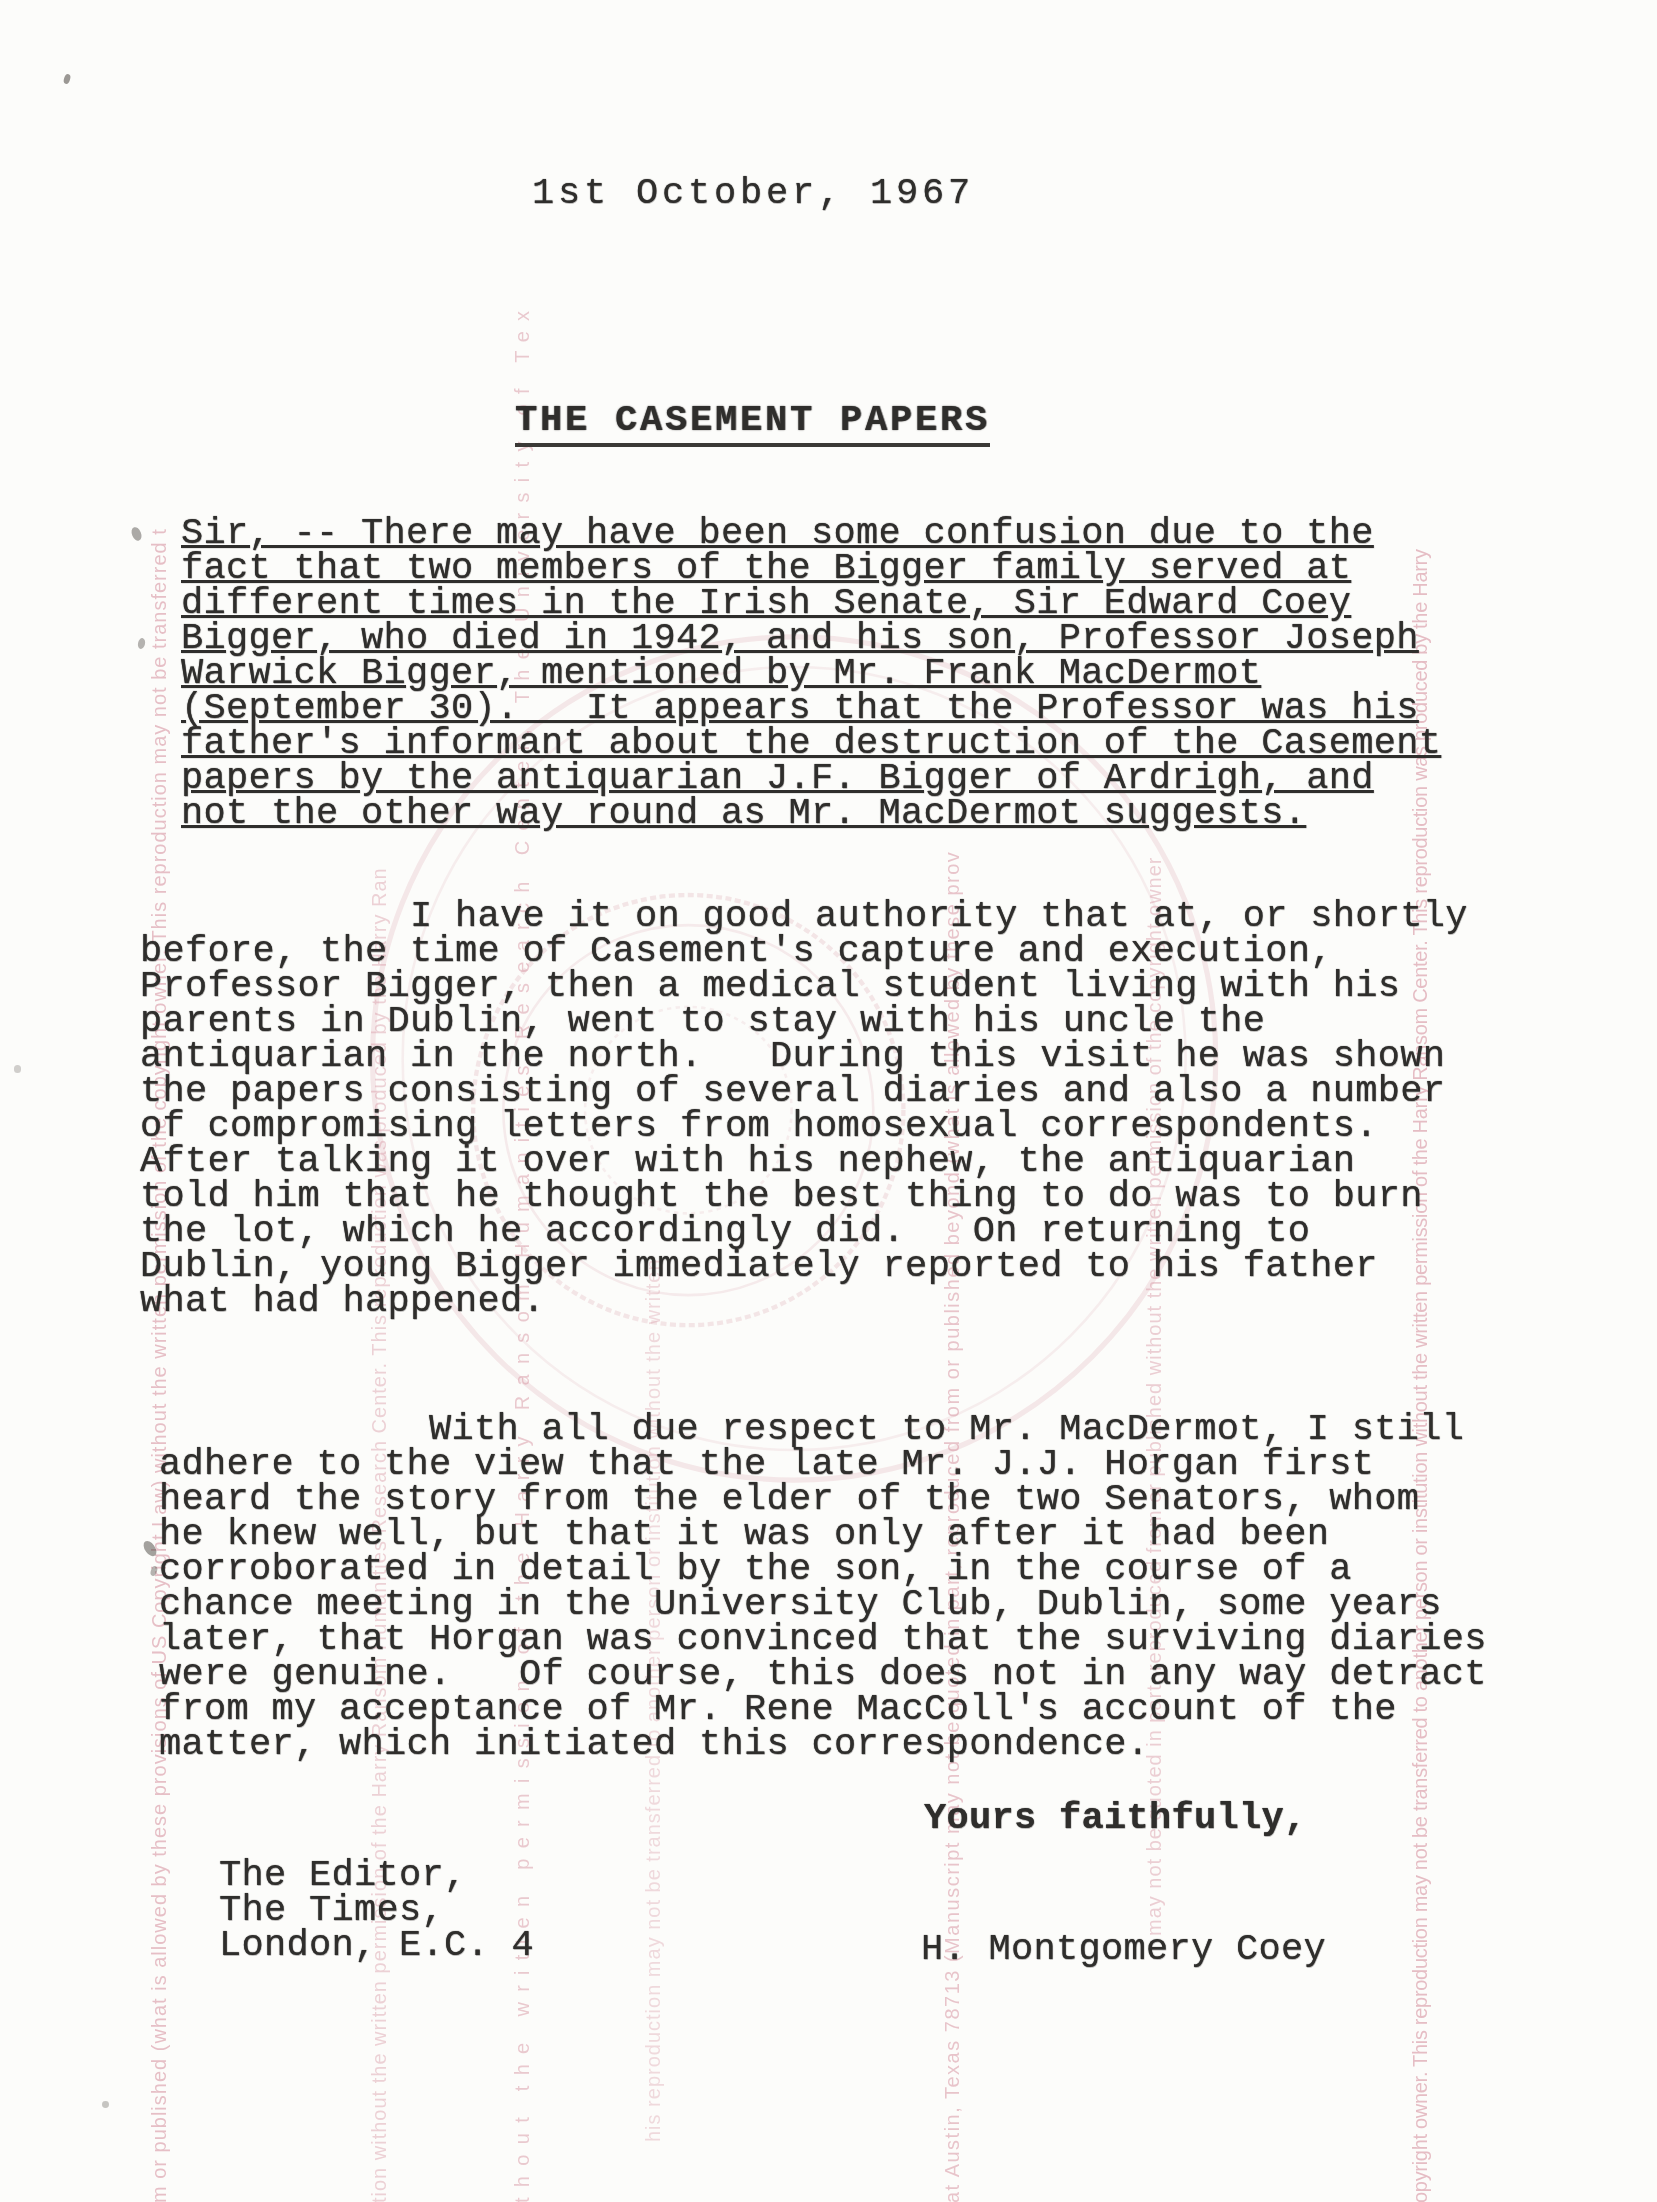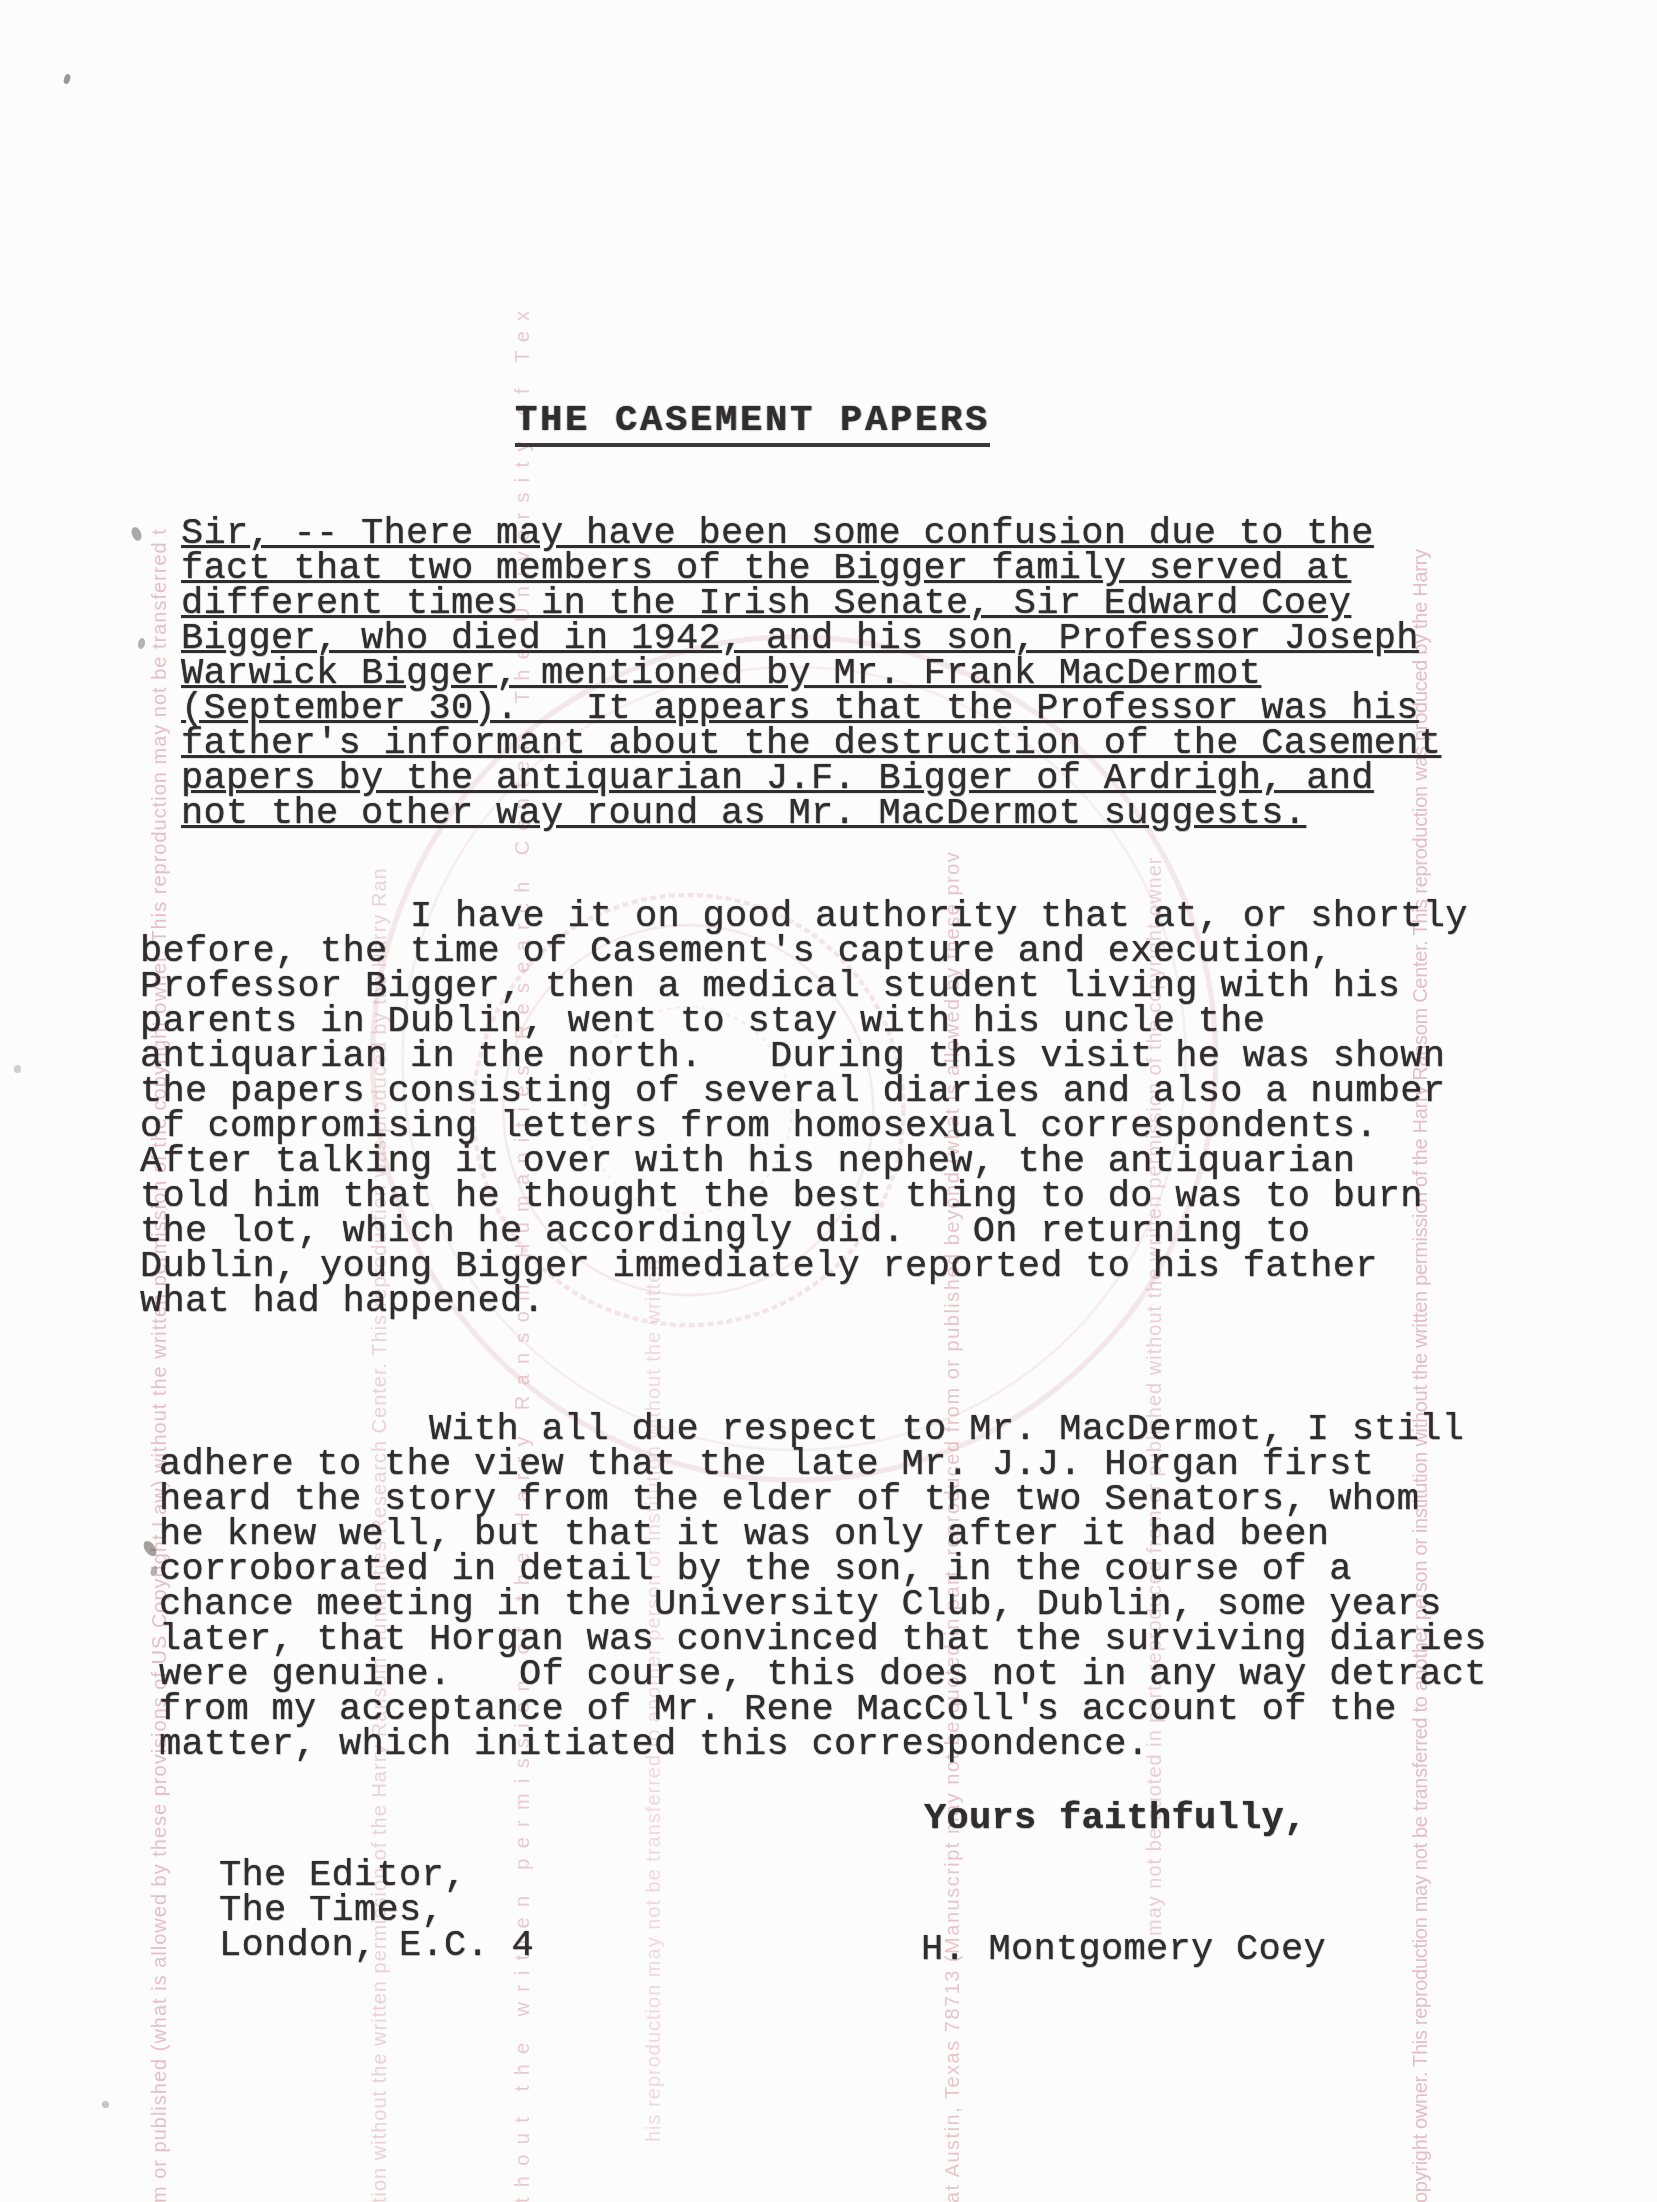--- a/index.html
+++ b/index.html
@@ -60,20 +60,21 @@
   </svg>
 
   <div class="wm" style="left:148px;top:2203px;letter-spacing:1px;opacity:.60">m or published (what is allowed by these provisions of US Copyright Law) without the written permission of the copyright owner. This reproduction may not be transferred t</div>
   <div class="wm" style="left:368px;top:2203px;letter-spacing:1px;opacity:.42">tion without the written permission of the Harry Ransom Humanities Research Center. This reproduction was produced by the Harry Ran</div>
   <div class="wm" style="left:511px;top:2203px;letter-spacing:10.3px;opacity:.50">thout the written permission of the Harry Ransom Humanities Research Center, The University of Tex</div>
   <div class="wm" style="left:642px;top:2142px;letter-spacing:1px;opacity:.34">his reproduction may not be transferred to another person or institution without the written</div>
   <div class="wm" style="left:941px;top:2203px;letter-spacing:1.5px;opacity:.55">at Austin, Texas 78713 (Manuscript may not be quoted in part, reproduced from or published beyond (what is allowed by these prov</div>
   <div class="wm" style="left:1143px;top:1936px;letter-spacing:1px;opacity:.45">may not be quoted in part, reproduced from or published without the written permission of the copyright owner</div>
   <div class="wm" style="left:1409px;top:2203px;letter-spacing:-0.3px;opacity:.62">opyright owner. This reproduction may not be transferred to another person or institution without the written permission of the Harry Ransom Center. This reproduction was produced by the Harry</div>
 
+  <pre class="tw date" style="left:532px;top:176px;">1st October, 1967</pre>
 
   <pre class="tw title" style="left:515px;top:403px;">THE CASEMENT PAPERS</pre>
 
   <pre class="tw" style="left:181px;top:516px;text-decoration:underline;">Sir, -- There may have been some confusion due to the
 fact that two members of the Bigger family served at
 different times in the Irish Senate, Sir Edward Coey
 Bigger, who died in 1942, and his son, Professor Joseph
 Warwick Bigger, mentioned by Mr. Frank MacDermot
 (September 30).   It appears that the Professor was his
 father's informant about the destruction of the Casement

